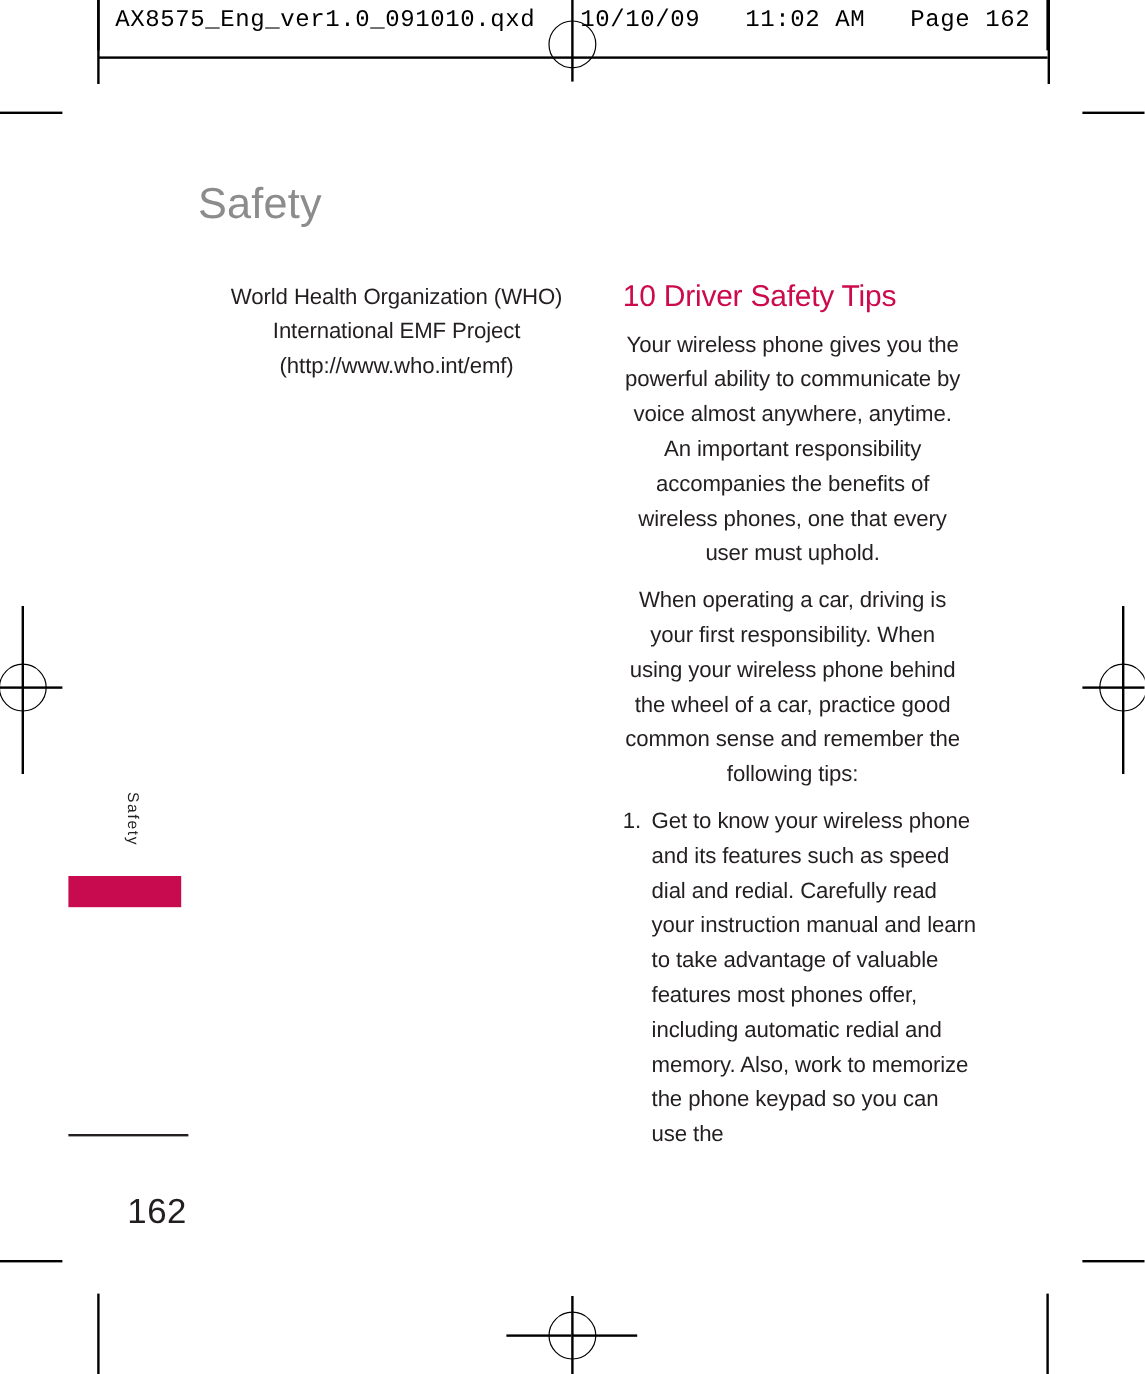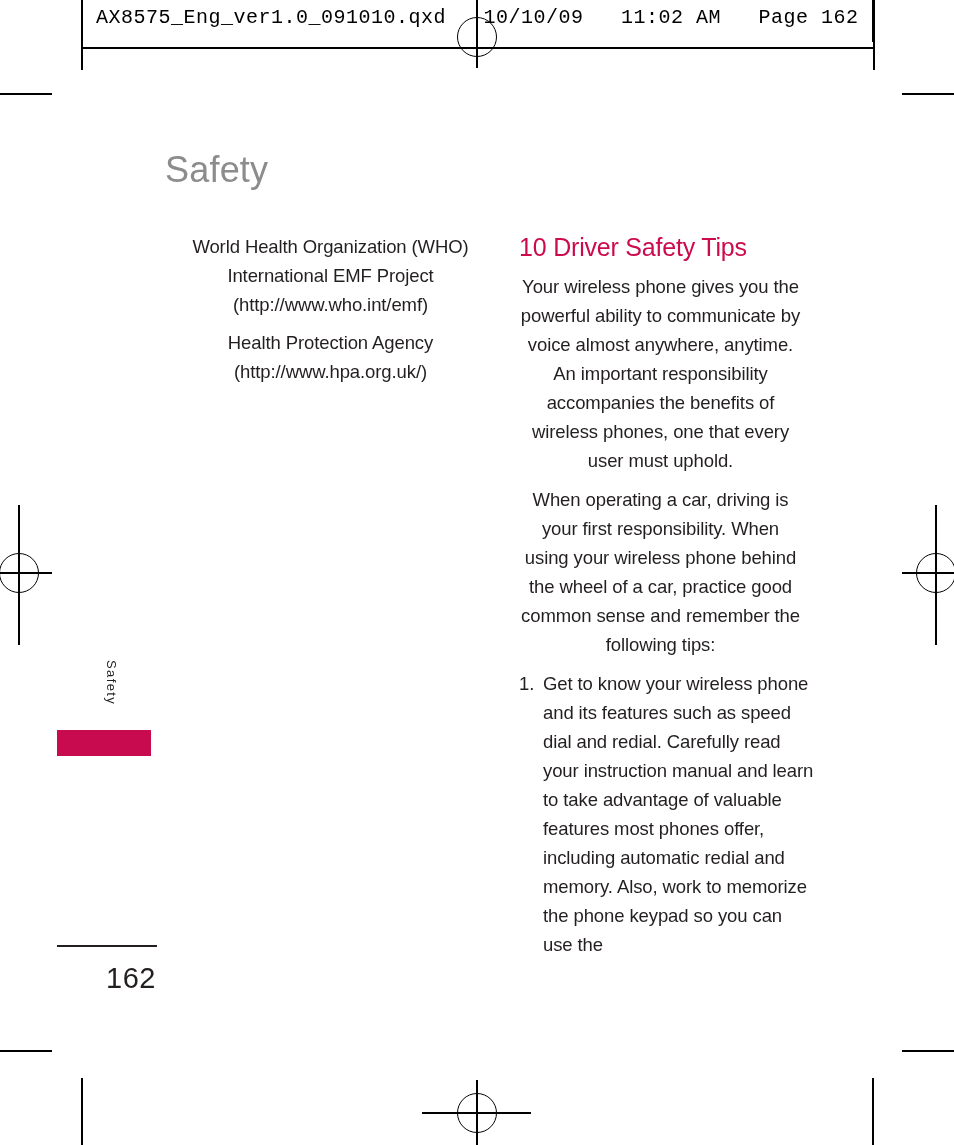--- a/index.html
+++ b/index.html
@@ -145,21 +145,21 @@
     position: absolute;
     left: 57px;
     top: 945px;
     width: 100px;
     height: 2px;
     background: #231f20;
   }
   .folio {
     position: absolute;
     left: 106px;
-    top: 962px;
+    top: 994px;
     font-size: 29px;
     color: #231f20;
     letter-spacing: 0.5px;
   }
 </style>
 </head>
 <body>
 
 <div id="page">
 
@@ -204,21 +204,20 @@
   <div class="mark h" style="left:422px; top:1112px; width:54px;"></div>
   <div class="mark h" style="left:477px; top:1112px; width:54px;"></div>
   <div class="reg" style="left:454px; top:1090px;">
     <div class="ring"></div>
   </div>
 
   <div class="page-title">Safety</div>
 
   <div class="col left">
     <p class="para tight">World Health Organization (WHO) International EMF Project (http://www.who.int/emf)</p>
-    <p class="para tight">Health Protection Agency (http://www.hpa.org.uk/)</p>
   </div>
 
   <div class="col right">
     <h2 class="section-head">10 Driver Safety Tips</h2>
     <p class="para">Your wireless phone gives you the powerful ability to communicate by voice almost anywhere, anytime. An important responsibility accompanies the benefits of wireless phones, one that every user must uphold.</p>
     <p class="para">When operating a car, driving is your first responsibility. When using your wireless phone behind the wheel of a car, practice good common sense and remember the following tips:</p>
     <ol class="numlist">
       <li>
         <span class="num">1.</span>
         <span>Get to know your wireless phone and its features such as speed dial and redial. Carefully read your instruction manual and learn to take advantage of valuable features most phones offer, including automatic redial and memory. Also, work to memorize the phone keypad so you can use the</span>

